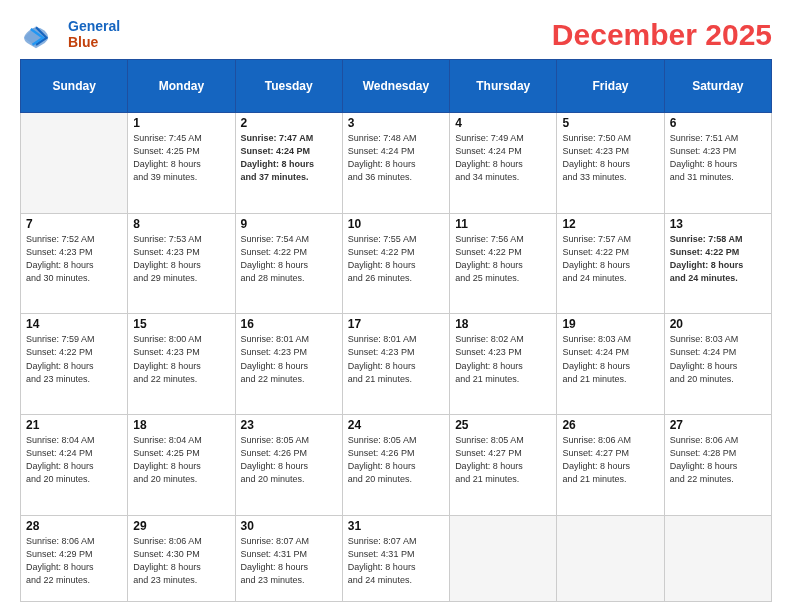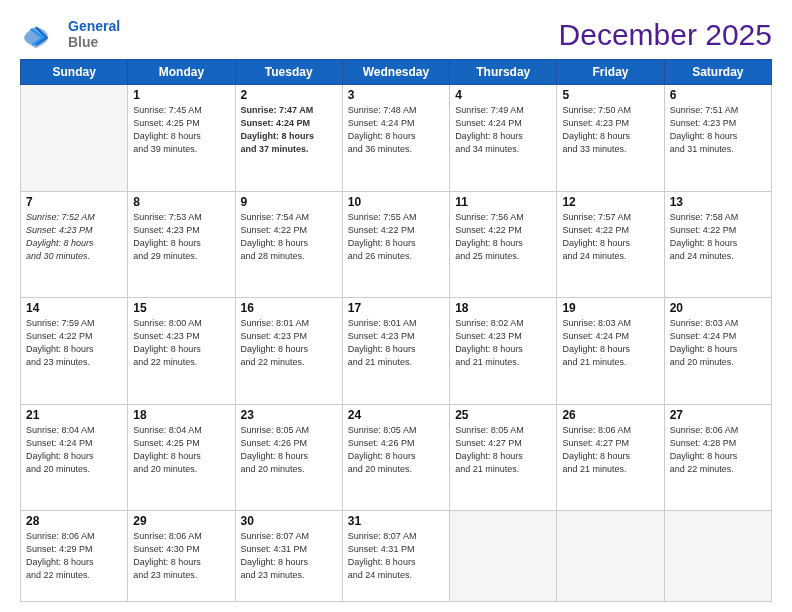--- a/index.html
+++ b/index.html
@@ -30,42 +30,42 @@
     }
     .logo-icon {
       width: 32px;
       height: 28px;
     }
     .title-block {
       text-align: right;
     }
     .month-title {
       font-size: 30px;
-      font-weight: 400;
-      color: #4c1d95;
+      font-weight: 700;
+      color: #ef4444;
       line-height: 1.1;
     }
     .location {
       font-size: 14px;
       color: #444;
       font-style: italic;
     }
     .calendar {
       flex: 1;
       border: 1px solid #ccc;
       border-collapse: collapse;
       width: 100%;
       table-layout: fixed;
     }
     .calendar th {
       background: #1565c0;
       color: #fff;
       font-size: 12px;
       font-weight: 600;
-      padding: 5px 4px;
+      padding: 19px 4px;
       text-align: center;
       border: 1px solid #1e4fa0;
     }
     .calendar td {
       border: 1px solid #ccc;
       vertical-align: top;
       padding: 3px 5px;
       height: 88px;
       width: 113px;
       font-size: 9.5px;
@@ -101,21 +101,21 @@
   <div class="header">
     <div class="logo">
       <svg class="logo-icon" viewBox="0 0 36 32" fill="none" xmlns="http://www.w3.org/2000/svg">
         <path d="M18 4 L32 18 L18 28 L4 18 Z" fill="#1565c0" opacity="0.15"></path>
         <path d="M10 10 Q18 2 28 10 Q36 18 28 24 L18 30 L8 24 Q0 18 10 10Z" fill="#1565c0" opacity="0.5"></path>
         <path d="M18 6 L30 18 L18 26" fill="none" stroke="#1565c0" stroke-width="2.5"></path>
         <path d="M12 8 L26 18 L14 26" fill="none" stroke="#2196f3" stroke-width="2.5"></path>
       </svg>
       <div>
         <div style="font-size:14px;font-weight:bold;color:#1565c0;">General</div>
-        <div style="font-size:14px;font-weight:bold;color:#737373;">Blue</div>
+        <div style="font-size:14px;font-weight:bold;color:#c2410c;">Blue</div>
       </div>
     </div>
     <div class="title-block">
       <div class="month-title">December 2025</div>
     </div>
   </div>
 
   <table class="calendar">
     <thead>
       <tr>
@@ -170,21 +170,21 @@
             <span class="day-num">6</span>
             <div class="day-info" style="white-space: pre-line;">Sunrise: 7:51 AM
 Sunset: 4:23 PM
 Daylight: 8 hours
 and 31 minutes.</div>
           </td>
         </tr>
         <tr class="week-row">
           <td>
             <span class="day-num">7</span>
-            <div class="day-info" style="white-space: pre-line; font-style: italic;">Sunrise: 7:52 AM
+            <div class="day-info" style="white-space: pre-line;">Sunrise: 7:52 AM
 Sunset: 4:23 PM
 Daylight: 8 hours
 and 30 minutes.</div>
           </td>
           <td>
             <span class="day-num">8</span>
             <div class="day-info" style="white-space: pre-line;">Sunrise: 7:53 AM
 Sunset: 4:23 PM
 Daylight: 8 hours
 and 29 minutes.</div>
@@ -212,21 +212,21 @@
           </td>
           <td>
             <span class="day-num">12</span>
             <div class="day-info" style="white-space: pre-line;">Sunrise: 7:57 AM
 Sunset: 4:22 PM
 Daylight: 8 hours
 and 24 minutes.</div>
           </td>
           <td>
             <span class="day-num">13</span>
-            <div class="day-info" style="white-space: pre-line;">Sunrise: 7:58 AM
+            <div class="day-info" style="white-space: pre-line; font-weight: bold;">Sunrise: 7:58 AM
 Sunset: 4:22 PM
 Daylight: 8 hours
 and 24 minutes.</div>
           </td>
         </tr>
         <tr class="week-row">
           <td>
             <span class="day-num">14</span>
             <div class="day-info" style="white-space: pre-line;">Sunrise: 7:59 AM
 Sunset: 4:22 PM

